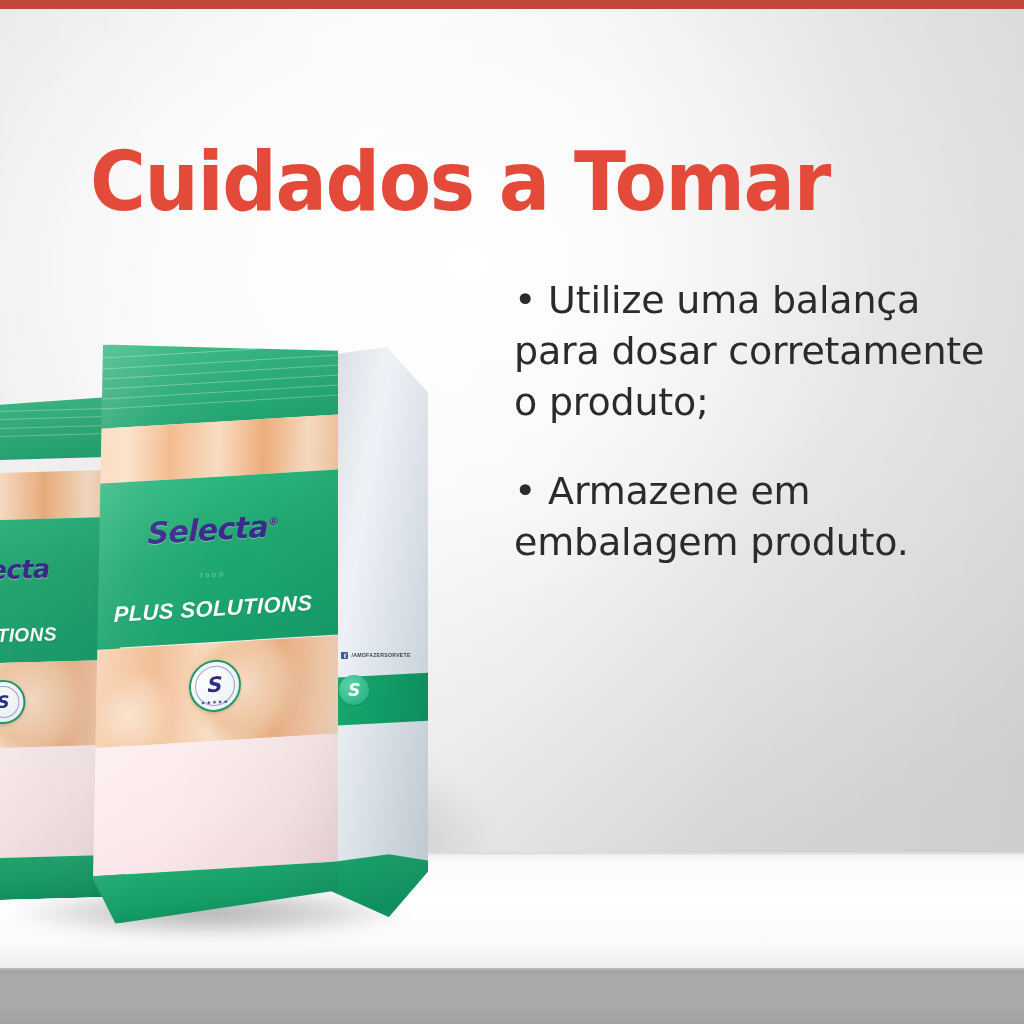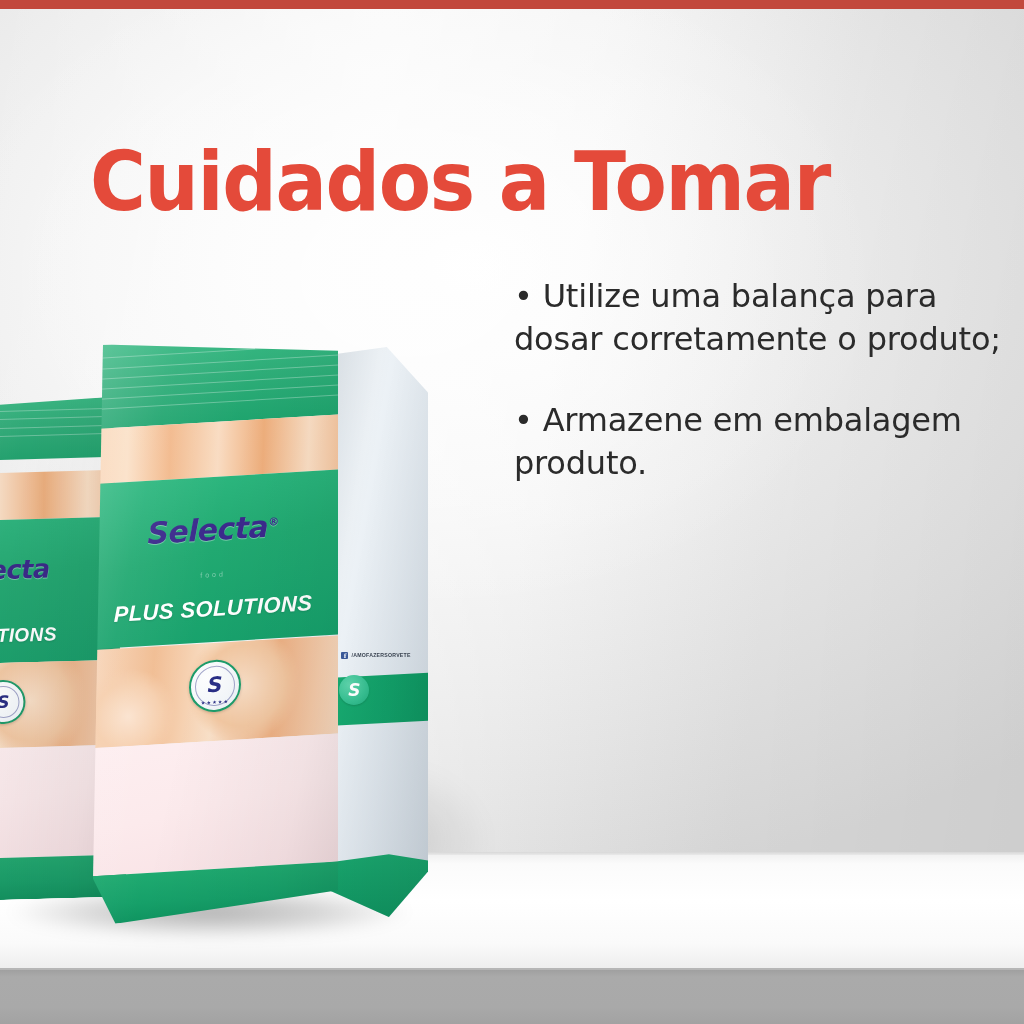--- a/index.html
+++ b/index.html
@@ -250,21 +250,21 @@
     font-size:82px;font-weight:700;line-height:1.0;
     letter-spacing:-1.5px;
     transform:scaleX(.93);transform-origin:left center;
     white-space:nowrap;
   }
   .body-copy{
     position:absolute;left:514px;top:275px;width:492px;
     z-index:40;
     color:#2b2b2b;
     font-family:"DejaVu Sans","Liberation Sans",sans-serif;
-    font-size:32px;line-height:1.34;font-weight:400;
+    font-size:38px;line-height:1.34;font-weight:400;
     letter-spacing:-.2px;
   }
   .body-copy p{margin:0 0 38px 0;}
   .body-copy p:last-child{margin-bottom:0;}
 </style>
 </head>
 <body>
 
 <div id="slide">
 

